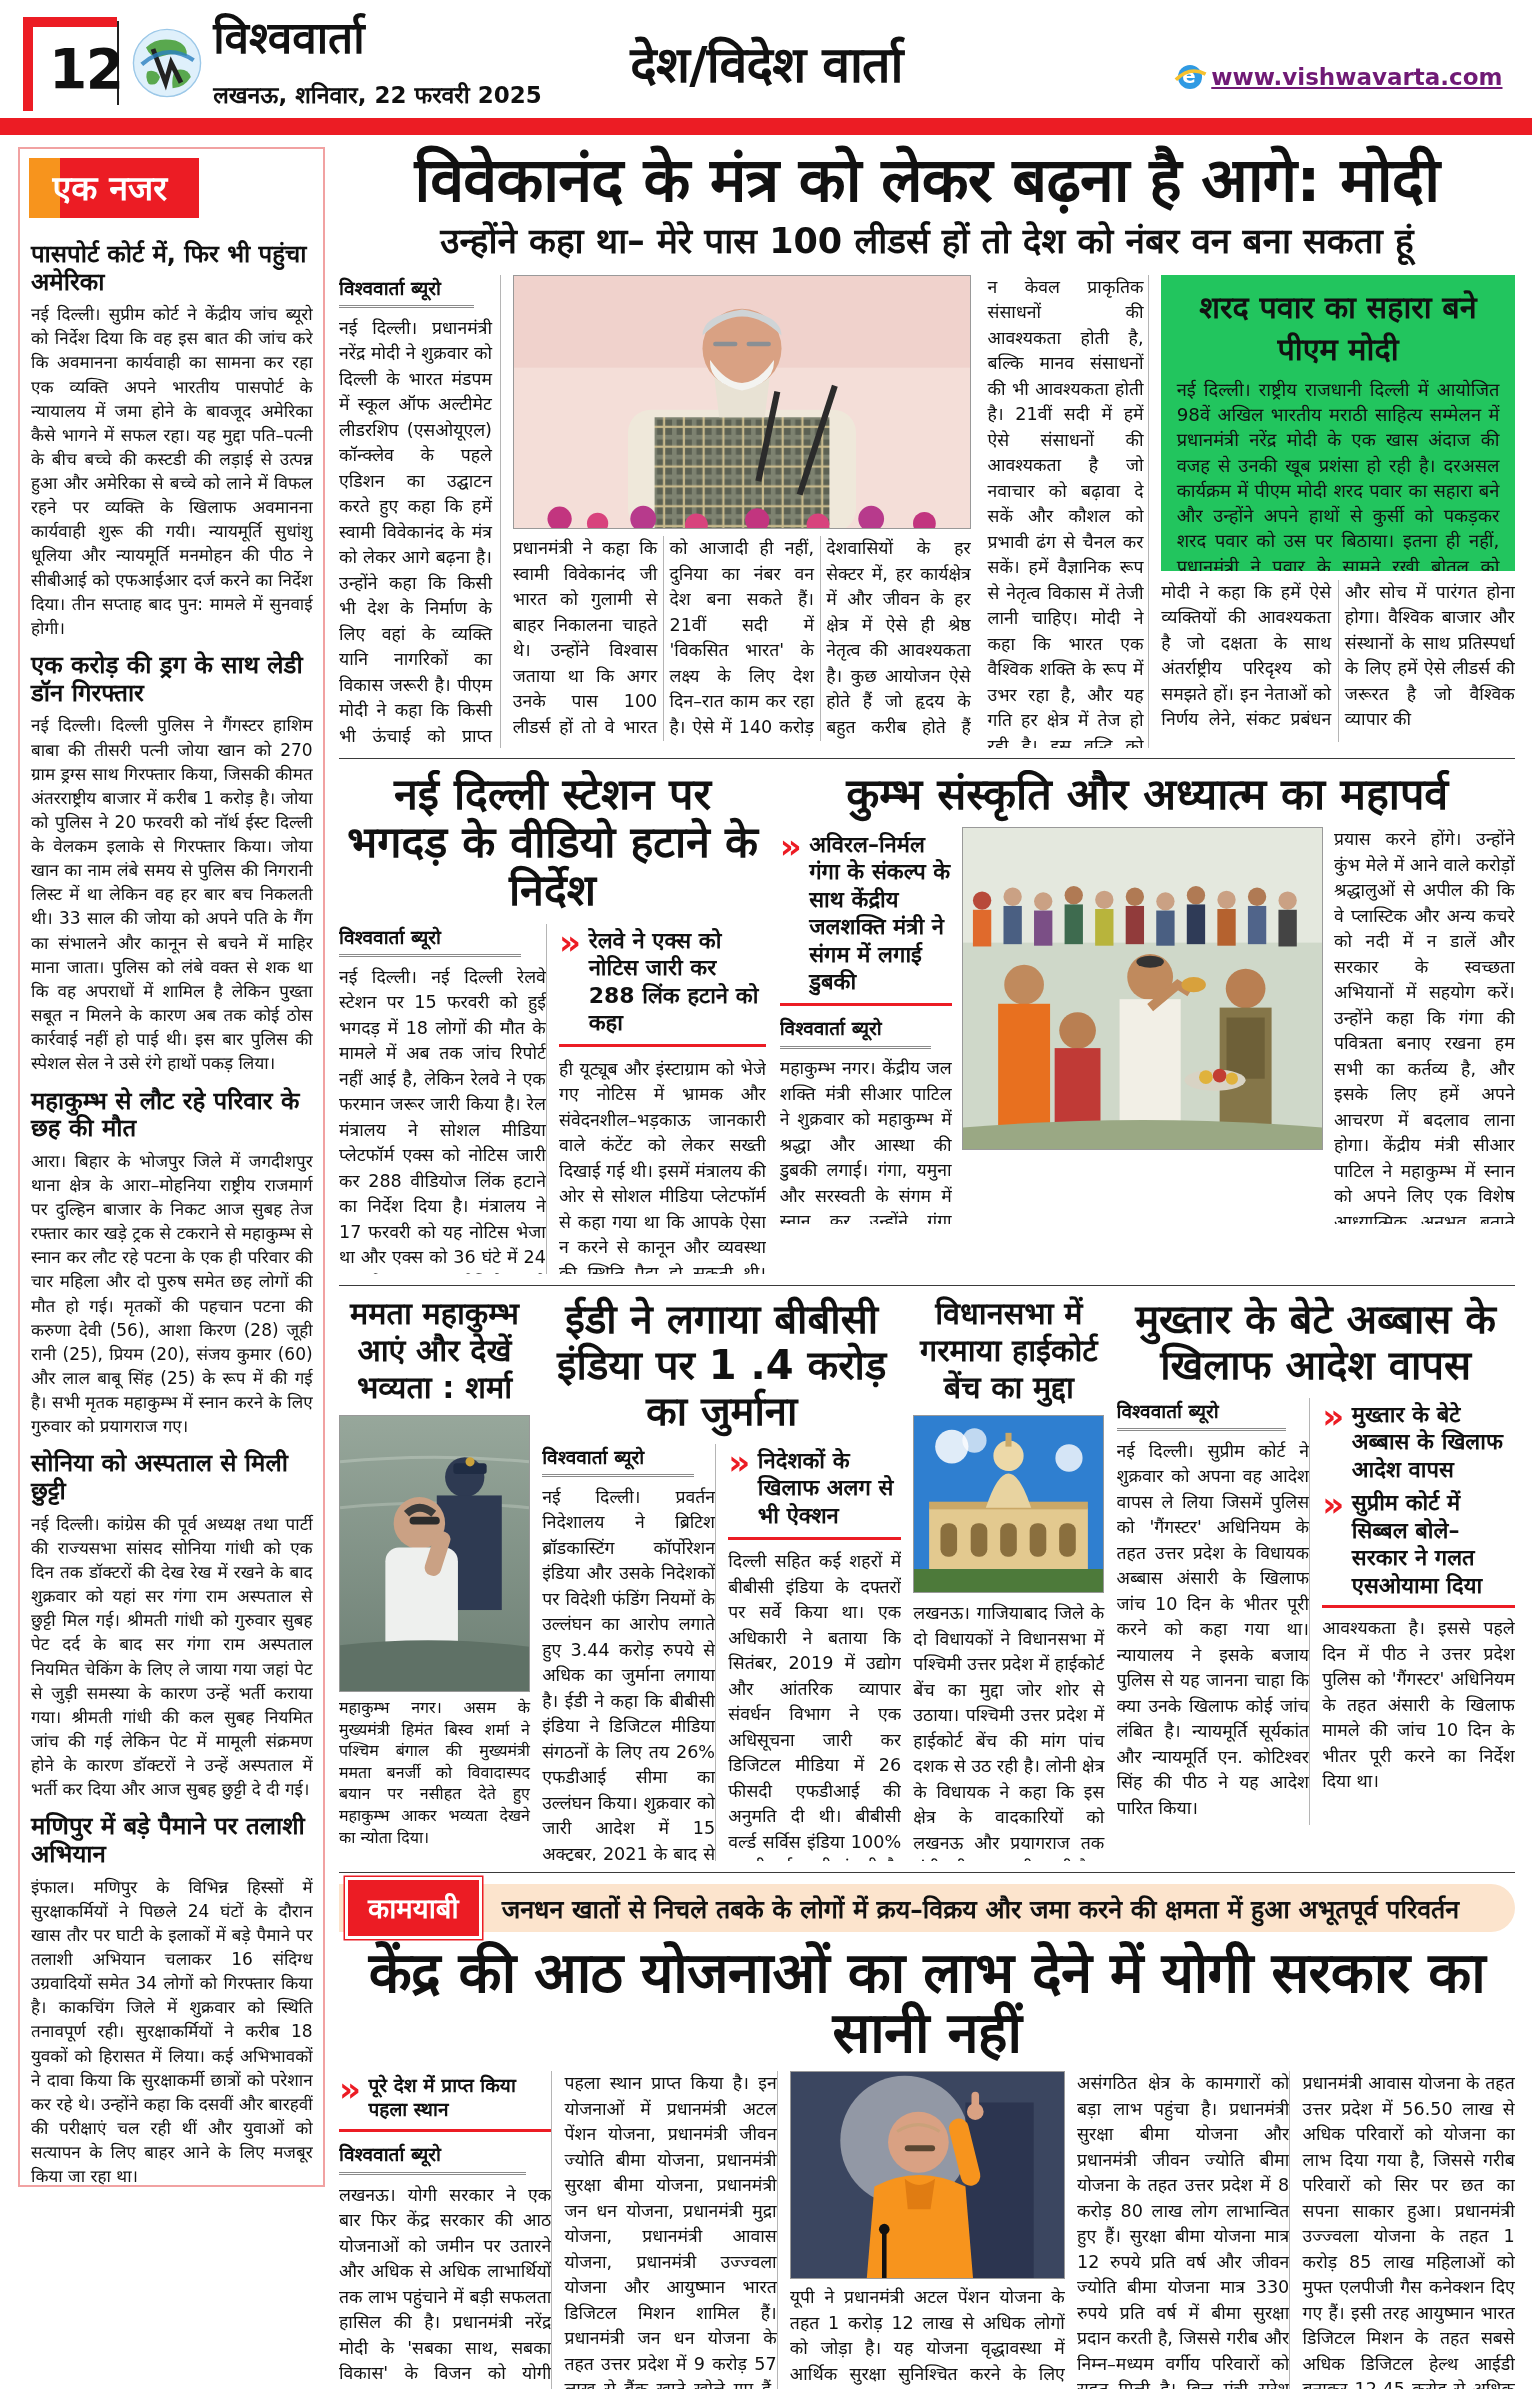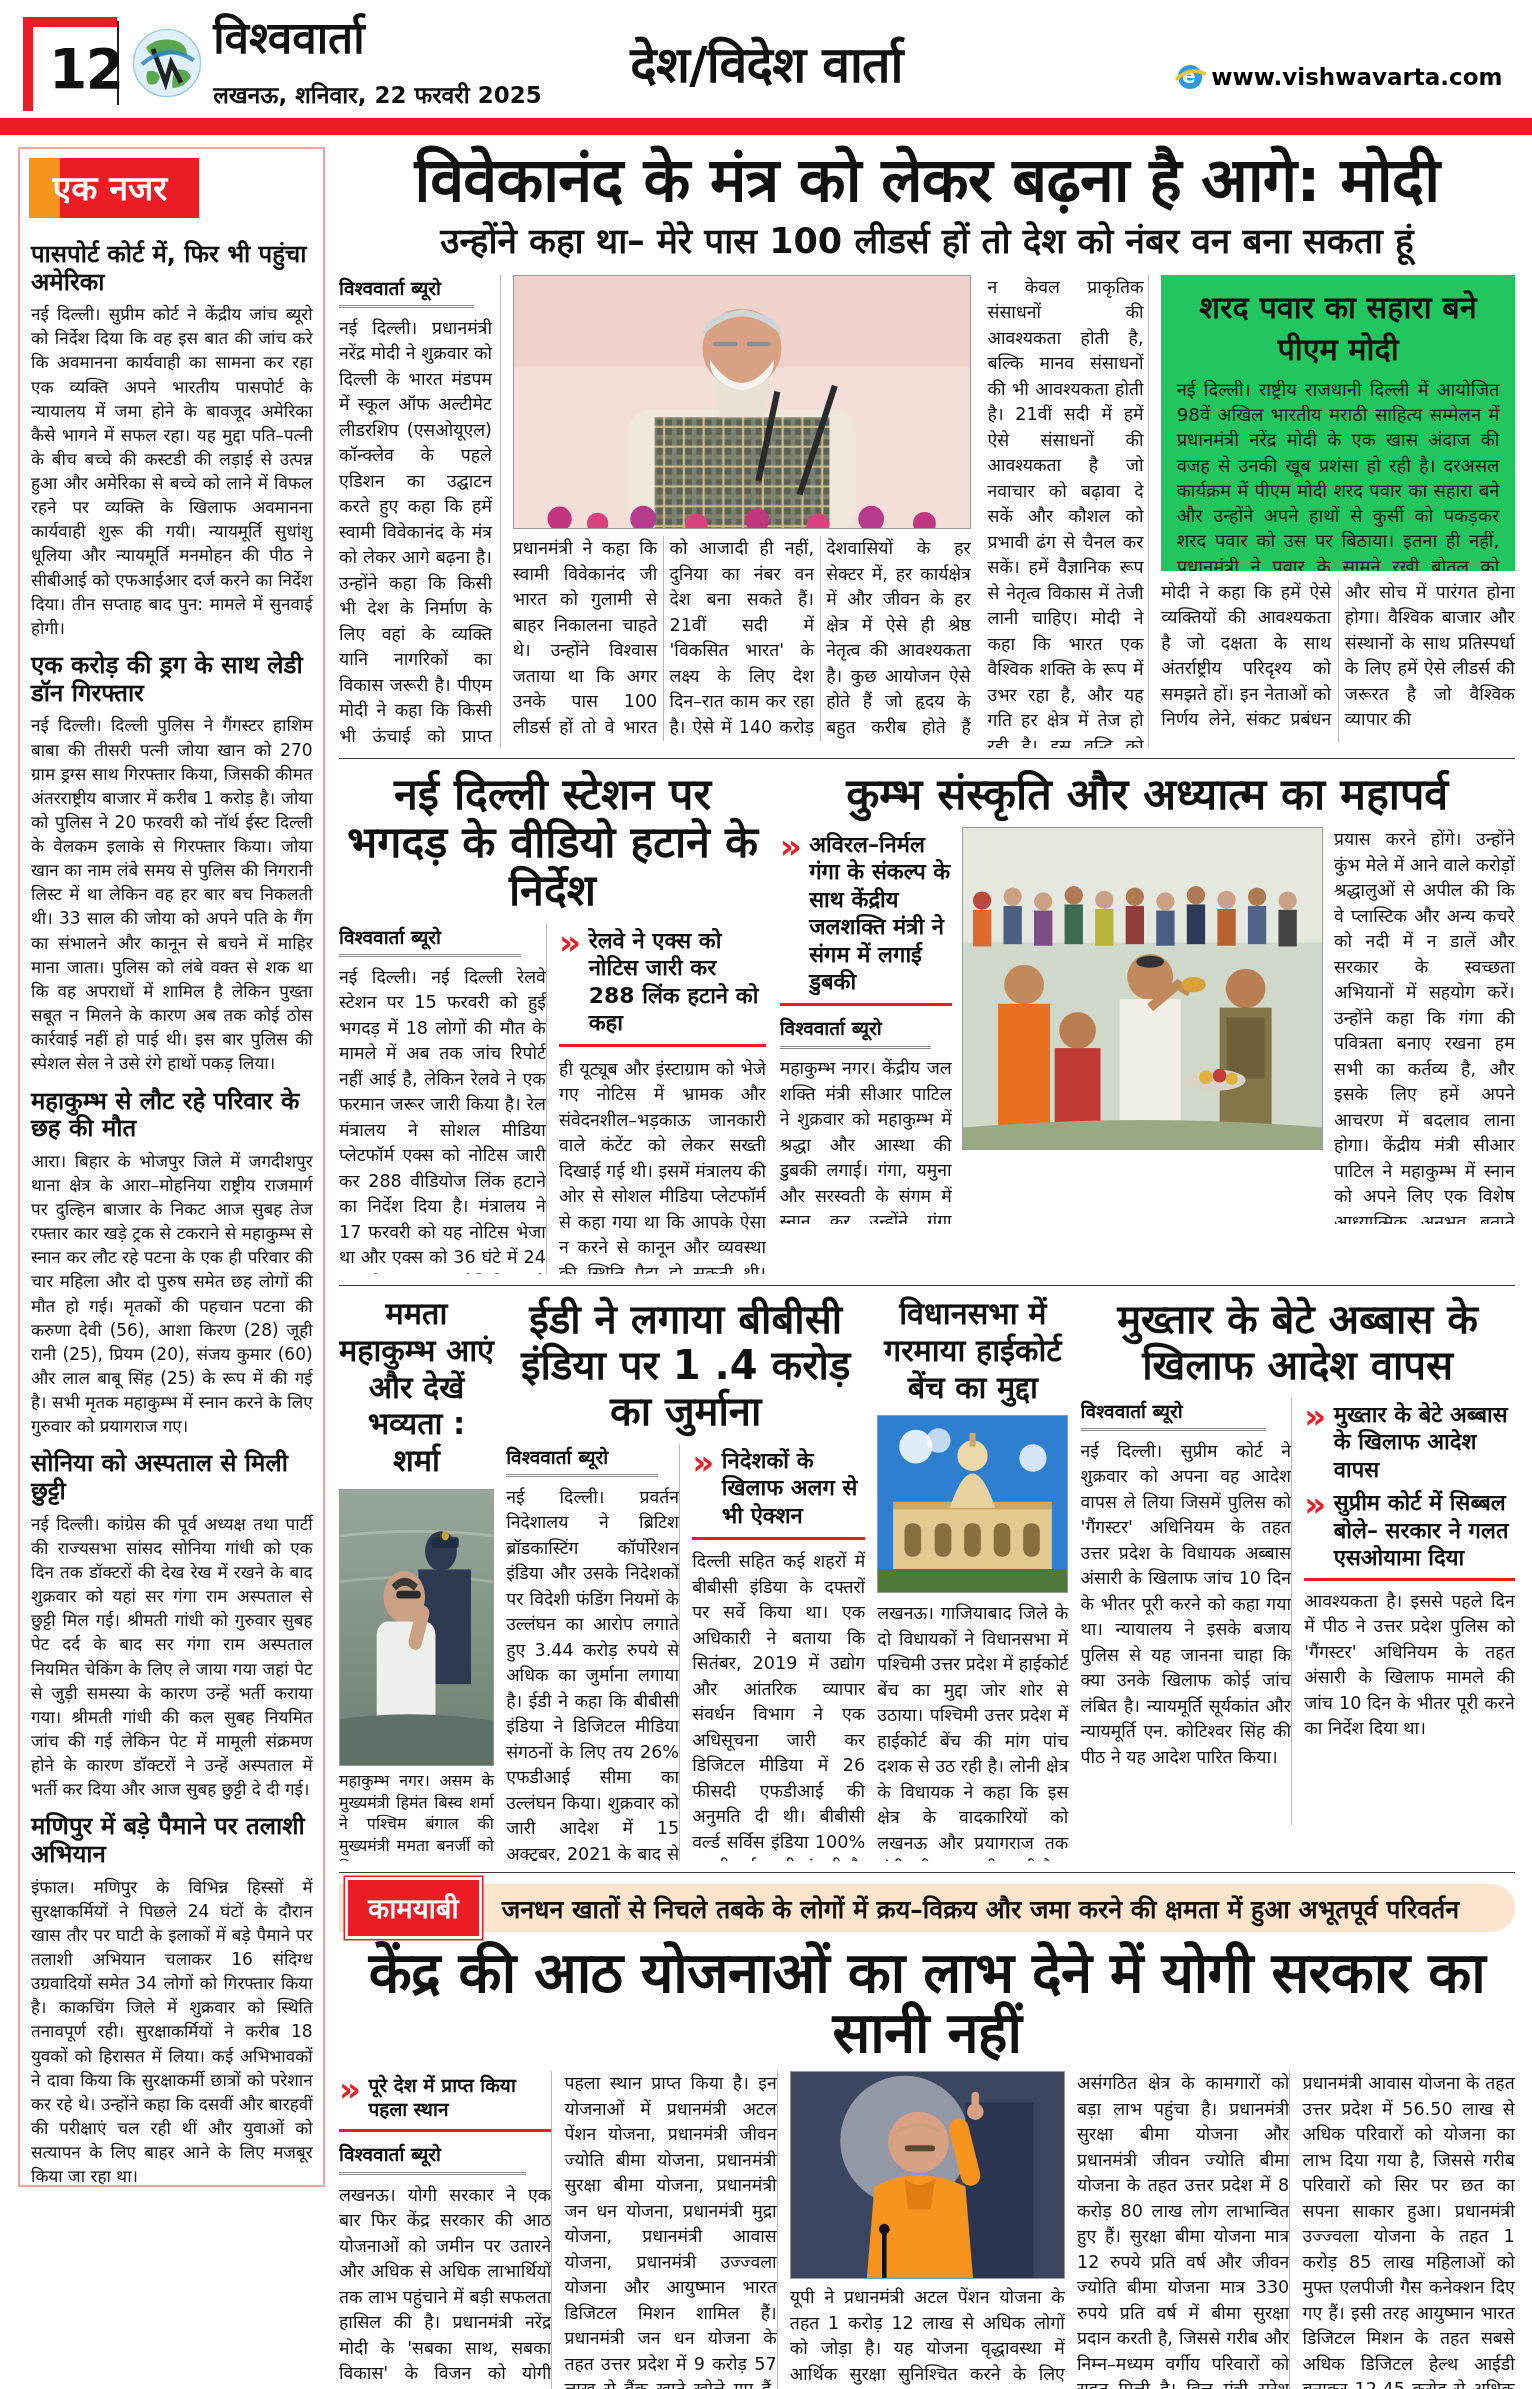--- a/index.html
+++ b/index.html
@@ -11,21 +11,21 @@
   .pageno-bracket{position:absolute;left:0;top:0;width:84px;height:84px;border-left:10.7px solid #ec1c24;border-top:10.7px solid #ec1c24;}
   .pageno{position:absolute;left:26px;top:20px;font-size:55px;font-weight:700;letter-spacing:-1.5px;}
   .hdr-div{width:2.3px;height:84px;background:#222;margin:0 13.7px 0 1.5px;}
   .logo-block{display:flex;align-items:center;gap:10.7px;flex:0 0 auto;}
   .globe{width:70px;height:70px;border-radius:50%;flex:0 0 auto;}
   .logo-col{display:flex;flex-direction:column;}
   .logo-title{font-size:44px;font-weight:800;line-height:1.05;}
   .dateline{font-size:23px;font-weight:600;margin-top:17px;}
   .section-title{position:absolute;left:50%;transform:translateX(-50%);top:29px;font-size:50px;font-weight:800;letter-spacing:-0.8px;}
   .website{position:absolute;right:30.5px;top:60px;display:flex;align-items:center;gap:4.6px;font-size:23px;font-weight:700;}
-  .website .blue{color:#000000;}
+  .website .blue{color:#701a75;text-decoration:underline;}
   .e-icon{width:34px;height:34px;}
   .red-bar{height:17px;background:#ec1c24;margin:3.1px 0 0 0;}
   
   .body-wrap{display:flex;gap:13.7px;padding:12.2px 18.3px 0 18.3px;box-sizing:border-box;align-items:flex-start;}
   .left-rail{width:307px;flex:0 0 auto;border:2.3px solid #f1a2a2;padding:7.6px 10.7px 10.7px 10.7px;box-sizing:border-box;height:2040px;overflow:hidden;}
   .ek-najar-tag{display:inline-block;background:linear-gradient(90deg,#f7941d 0 18%,#ec1c24 18%);color:#fff;
       font-size:34px;font-weight:800;padding:6.1px 32px 7.6px 23px;margin:1.5px 0 10.7px -1.5px;}
   .brief h3{font-size:24px;font-weight:800;margin:12.2px 0 6.1px 0;line-height:1.15;}
   .brief p{font-size:17px;line-height:1.42;margin:0;text-align:justify;}
   main{flex:1 1 auto;min-width:0;}
@@ -60,21 +60,21 @@
   .cols2>div{flex:1 1 0;overflow:hidden;}
   .kumbh{flex:1 1 auto;min-width:0;}
   .kumbh-grid{display:flex;gap:10.7px;height:397px;overflow:hidden;}
   .kumbh-c1{width:172px;flex:0 0 auto;}
   .kumbh-photo{width:359px;height:321px;flex:0 0 auto;}
   .kumbh-c2{flex:1 1 auto;overflow:hidden;}
   .caption{font-size:16px;line-height:1.35;margin-top:4.6px;text-align:justify;}
   
   .row3{display:flex;gap:12.2px;height:565px;overflow:hidden;}
   .h-md{font-size:30.5px;font-weight:800;line-height:1.2;margin:0 0 9.2px 0;text-align:center;}
-  .mamata{width:155px;flex:0 0 auto;}
+  .mamata{width:191px;flex:0 0 auto;}
   .mamata-photo{height:275px;}
   .ed{width:359px;flex:0 0 auto;}
   .ed h2{font-size:40px;font-weight:800;text-align:center;line-height:1.15;margin:0 0 9.2px 0;}
   .vidhan{width:191px;flex:0 0 auto;}
   .vidhan-photo{height:176px;}
   .mukhtar{flex:1 1 auto;min-width:0;}
   .mukhtar h2{font-size:40px;font-weight:800;text-align:center;line-height:1.15;margin:0 0 9.2px 0;}
   .mukhtar-grid{display:flex;gap:12.2px;height:427px;overflow:hidden;}
   .mukhtar-grid>div{flex:1 1 0;overflow:hidden;}
   .side-bullets .bullet-box{border-bottom:none;padding-bottom:1.5px;margin-bottom:4.6px;}

